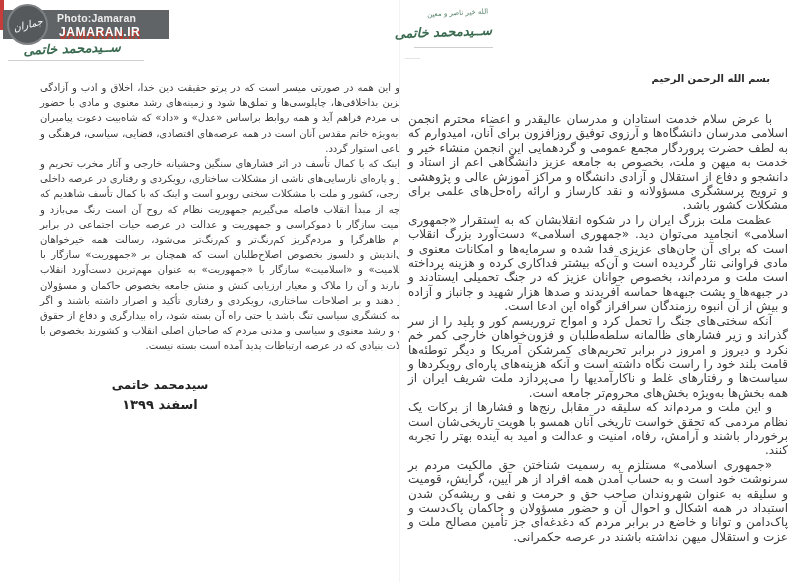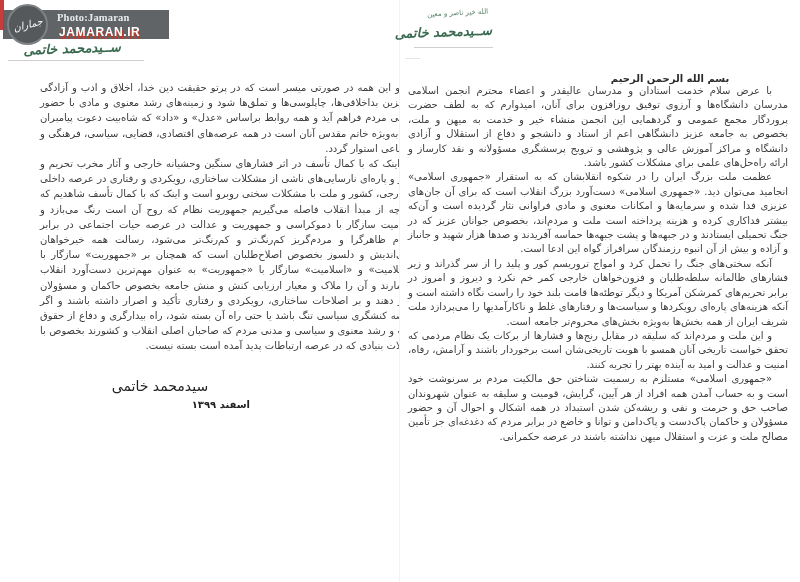--- a/index.html
+++ b/index.html
@@ -6,24 +6,24 @@
   #stage{position:relative;width:800px;height:582px;background:#ffffff;overflow:hidden;
          font-family:"DejaVu Sans",sans-serif;}
   .page{position:absolute;top:0;width:400px;height:582px;background:#fff;}
   #page-left{left:0;}
   #page-right{left:400px;}
   .seam{position:absolute;left:399px;top:0;width:1px;height:582px;background:#f3f3f3;}
 
   
   .body-text{position:absolute;direction:rtl;text-align:justify;color:#3d3d3d;}
   .body-text p{margin:0;text-indent:16px;}
-  #page-right .body-text{left:8px;top:84px;width:380px;font-size:10px;line-height:14.4px;}
+  #page-right .body-text{left:8px;top:112px;width:380px;font-size:12px;line-height:14.4px;}
   #page-left  .body-text{left:16px;top:80px;width:376px;font-size:10px;line-height:15.2px;margin-left:24px;}
 
-  .bismillah{position:absolute;left:170px;top:73px;width:200px;text-align:center;
+  .bismillah{position:absolute;left:170px;top:73px;width:200px;text-align:right;
              direction:rtl;font-size:10px;font-weight:bold;color:#2a2a2a;}
 
   
   .cal{color:#3a6b50;direction:rtl;white-space:nowrap;}
   .lh-invocation{position:absolute;font-size:7px;transform:rotate(-3deg);opacity:.85;}
   .lh-name{position:absolute;font-size:13px;font-weight:bold;font-style:italic;
            transform:rotate(-2deg);letter-spacing:.5px;}
   .lh-rule{position:absolute;height:1px;background:#cfcfcf;}
   .lh-dash{position:absolute;height:1px;background:#e4e4e4;}
 
@@ -39,31 +39,31 @@
 
   
   .wm{position:absolute;z-index:5;}
   .wm-red-stripe{left:0;top:0;width:4px;height:30px;background:#c63d3c;}
   .wm-band{left:3px;top:10px;width:166px;height:29px;background:rgba(91,95,98,.97);}
   .wm-logo{left:7px;top:4px;width:41px;height:41px;border-radius:50%;
            background:#55595c;border:2px solid #7e8285;box-sizing:border-box;
            display:flex;align-items:center;justify-content:center;}
   .wm-logo span{color:#f5f5f5;font-size:10px;font-style:italic;transform:rotate(-14deg);}
   .wm-photo{left:57px;top:12px;color:#ececec;font-weight:bold;font-size:10.5px;
-            font-family:Liberation Serif, serif;letter-spacing:.2px;}
+            font-family:Liberation Sans, sans-serif;letter-spacing:.2px;}
   .wm-site-red{left:60px;top:28px;color:#c0392b;font-weight:bold;font-size:12px;
                font-family:"Liberation Sans",sans-serif;letter-spacing:.6px;}
   .wm-site{left:59px;top:25px;color:#ffffff;font-weight:bold;font-size:12px;
            font-family:"Liberation Sans",sans-serif;letter-spacing:.6px;}
 
   
   .signature{position:absolute;left:70px;top:378px;width:180px;text-align:center;
              direction:rtl;color:#222;}
-  .signature .sig-name{font-size:14px;font-weight:normal;}
-  .signature .sig-date{font-size:10px;font-weight:bold;margin-top:5px;text-align:right;}
+  .signature .sig-name{font-size:12px;font-weight:bold;}
+  .signature .sig-date{font-size:13px;font-weight:bold;margin-top:5px;}
 </style>
 </head>
 <body>
 
 <div id="stage">
 
   <div class="page" id="page-left">
 
     <div class="cal lh-name">ســیدمحمد خاتمی</div>
     <div class="lh-rule"></div>

